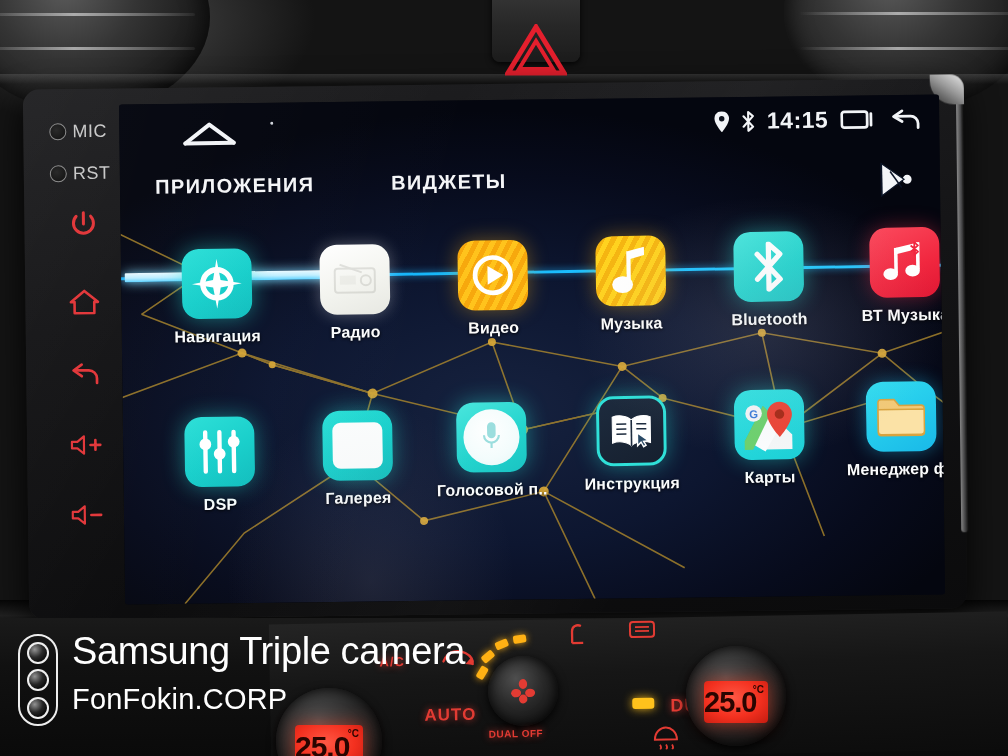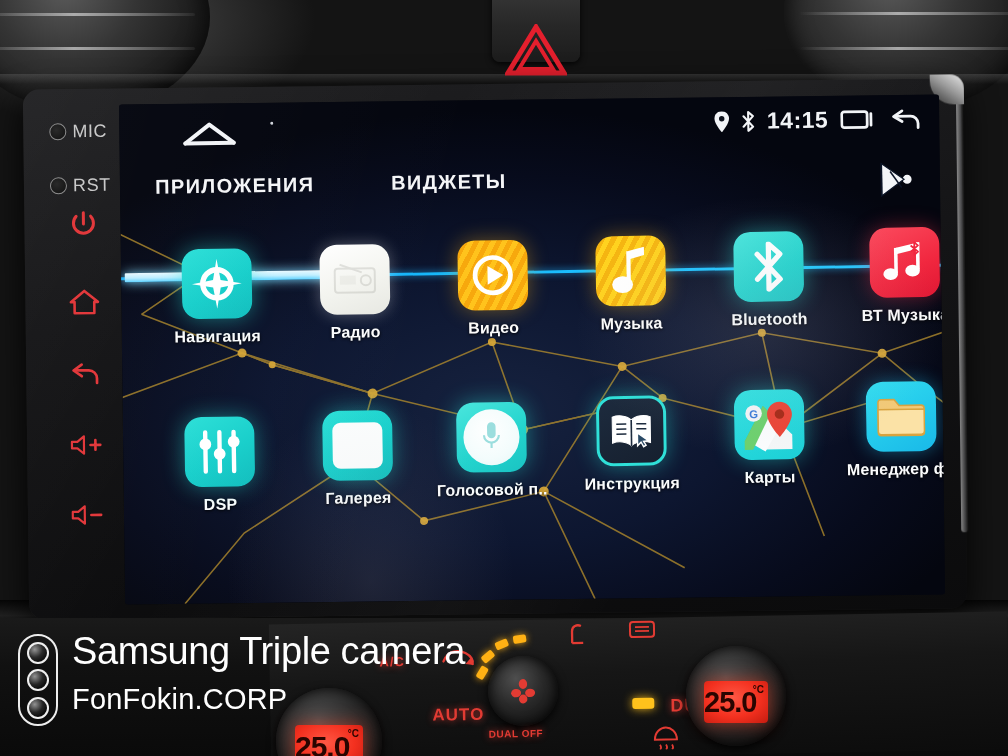--- a/index.html
+++ b/index.html
@@ -243,21 +243,21 @@
 
     <div class="keypanel">
 
       <div class="key" style="top:18px">
         <div class="mic-row">
           <div class="mic-hole"></div>
           <span class="lbl">MIC</span>
         </div>
       </div>
 
-      <div class="key" style="top:72px">
+      <div class="key" style="top:60px">
         <div class="mic-row">
           <div class="mic-hole"></div>
           <span class="lbl">RST</span>
         </div>
       </div>
 
       <div class="key" style="top:106px">
         <svg width="30" height="30" viewBox="0 0 24 24">
           <path d="M12 3 v9" stroke="#e2393c" stroke-width="2.4" stroke-linecap="round" fill="none"></path>
           <path d="M6.2 5.8 a8 8 0 1 0 11.6 0" stroke="#e2393c" stroke-width="2.4" fill="none" stroke-linecap="round"></path>
@@ -522,21 +522,21 @@
   </div>
 
   <div class="climate">
     <div class="cl-face">
       <span class="cl-txt" style="left:110px; top:32px">A/C</span>
       <svg style="position:absolute; left:172px; top:26px" width="34" height="20" viewBox="0 0 34 20">
         <path d="M2 14 C6 4 16 2 24 6 C30 9 32 14 31 17" stroke="#e23b33" stroke-width="2.4" fill="none" stroke-linecap="round"></path>
         <path d="M30 10 L32 18 L24 17" fill="#e23b33"></path>
       </svg>
 
-      <span class="cl-txt" style="left:162px; top:84px; font-size:17px">AUTO</span>
+      <span class="cl-txt" style="left:154px; top:84px; font-size:17px">AUTO</span>
 
       <span class="cl-txt" style="left:400px; top:78px; font-size:18px">DUAL</span>
 
       <svg style="position:absolute; left:295px; top:2px" width="26" height="26" viewBox="0 0 26 26">
         <path d="M8 22 V10 C8 5 13 3 17 5" stroke="#e23b33" stroke-width="2.3" fill="none"></path>
         <path d="M8 22 h11" stroke="#e23b33" stroke-width="2.3"></path>
       </svg>
       <svg style="position:absolute; left:357px; top:0px" width="32" height="24" viewBox="0 0 32 24">
         <rect x="4" y="4" width="24" height="15" rx="3" stroke="#e23b33" stroke-width="2" fill="none"></rect>
         <g stroke="#e23b33" stroke-width="1.8">

